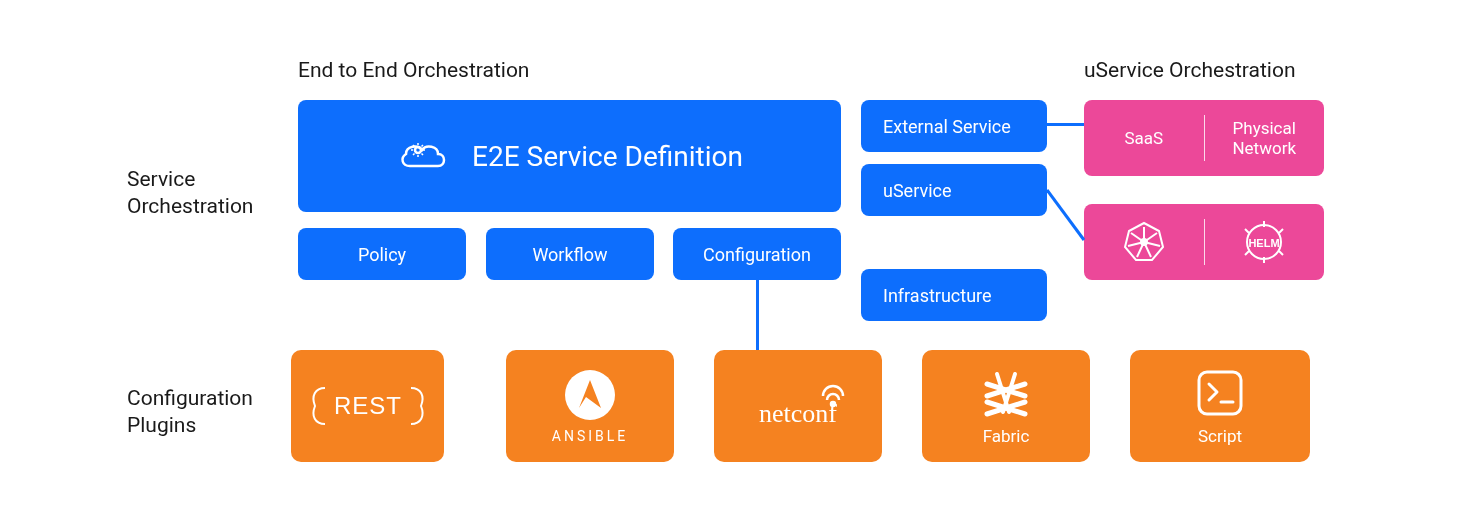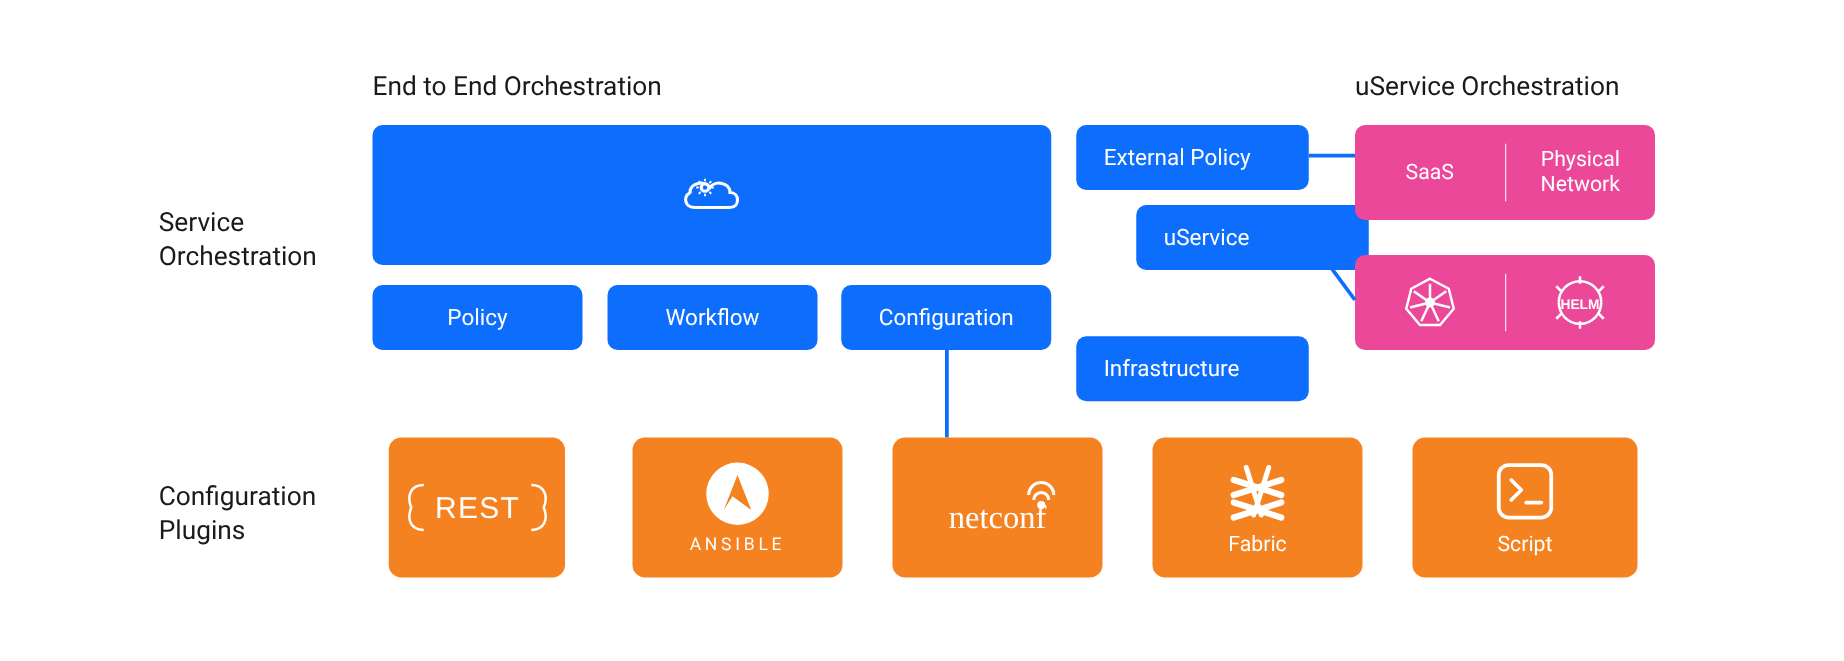--- a/index.html
+++ b/index.html
@@ -102,36 +102,37 @@
 <div class="blue-box e2e-box" style="left:298px; top:100px; width:543px; height:112px;">
   <span>
     <svg width="56" height="40" viewBox="0 0 56 40">
       <g fill="none" stroke="#fff" stroke-width="2.5">
         <path d="M14 30 C6 30 4 22 10 18 C10 10 22 8 26 14 C30 8 42 10 42 18 C50 18 50 30 42 30 Z"></path>
         <circle cx="22" cy="14" r="3"></circle>
         <path d="M22 9 L22 7 M22 21 L22 19 M17 14 L15 14 M29 14 L27 14 M18.5 10.5 L17 9 M25.5 17.5 L27 19 M18.5 17.5 L17 19 M25.5 10.5 L27 9" stroke-width="1.5"></path>
       </g>
     </svg>
   </span>
+  <span>E2E Service Definition</span>
 </div>
 
 <div class="blue-box small-blue" style="left:298px; top:228px; width:168px; height:52px;">
   <span>Policy</span>
 </div>
 <div class="blue-box small-blue" style="left:486px; top:228px; width:168px; height:52px;">
   <span>Workflow</span>
 </div>
 <div class="blue-box small-blue" style="left:673px; top:228px; width:168px; height:52px;">
   <span>Configuration</span>
 </div>
 
 <div class="blue-box small-blue small-blue-left" style="left:861px; top:100px; width:186px; height:52px;">
-  <span>External Policy</span>
-</div>
-<div class="blue-box small-blue small-blue-left" style="left:861px; top:164px; width:186px; height:52px;margin-left:48px;">
+  <span>External Service</span>
+</div>
+<div class="blue-box small-blue small-blue-left" style="left:861px; top:164px; width:186px; height:52px;">
   <span>uService</span>
 </div>
 <div class="blue-box small-blue small-blue-left" style="left:861px; top:228px; width:186px; height:52px;margin-top:41px;">
   <span>Infrastructure</span>
 </div>
 
 <div class="teal-box teal-split" style="left:1084px; top:100px; width:240px; height:76px;">
   <div class="teal-cell">
       <span>SaaS</span>
     </div>
@@ -179,21 +180,21 @@
 </div>
 
 <div class="connector" style="left:1047px; top:123px; width:37px; height:3px;"></div>
 
 <svg style="position:absolute; left:1047px; top:188px; width:40px; height:60px;">
   <line x1="0" y1="2" x2="37" y2="52" stroke="#0d6efd" stroke-width="3"></line>
 </svg>
 
 <div class="connector" style="left:756px; top:280px; width:3px; height:70px;"></div>
 
-<div class="orange-box" style="left:311px; top:350px; width:141px; height:112px;align-items:center;">
+<div class="orange-box" style="left:291px; top:350px; width:153px; height:112px;align-items:center;">
   <span>
     <svg width="130" height="60" viewBox="0 0 130 60">
       <g fill="none" stroke="#fff" stroke-width="2">
         <path d="M22 12 C12 12 8 20 12 30 C8 40 12 48 22 48"></path>
         <path d="M108 12 C118 12 122 20 118 30 C122 40 118 48 108 48"></path>
       </g>
       <text x="65" y="38" text-anchor="middle" fill="#fff" font-size="24" font-family="Arial" letter-spacing="1">REST</text>
     </svg>
   </span>
 </div>

